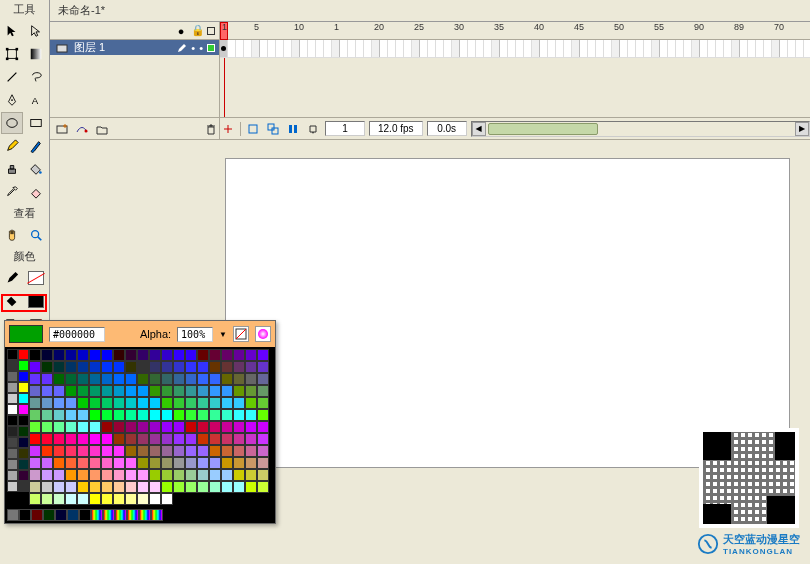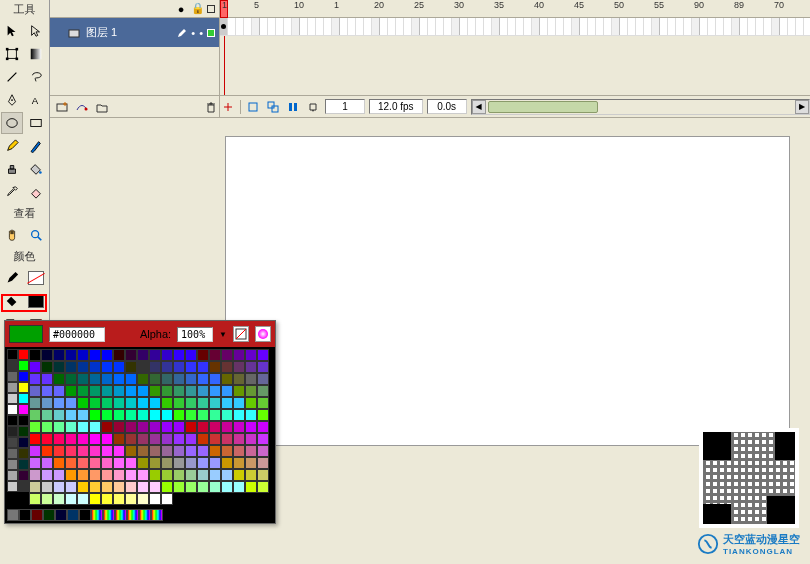--- a/index.html
+++ b/index.html
@@ -20,21 +20,21 @@
 .doc-tab { background: #ece9d8; border-bottom: 1px solid #999; padding: 3px 8px; color: #333; }
 .doc-toolbar { background: #ece9d8; border-bottom: 1px solid #aca899; padding: 4px; display: flex; align-items: center; gap: 6px; }
 .doc-toolbar button { padding: 3px 10px; background: #f4f3ee; border: 1px solid #aca899; border-radius: 3px; cursor: pointer; }
 .scene-label { display: flex; align-items: center; gap: 4px; margin-left: 8px; }
 
 
 .timeline { display: flex; background: #ece9d8; border-bottom: 1px solid #aca899; height: 118px; }
 .layer-panel { width: 170px; border-right: 1px solid #aca899; display: flex; flex-direction: column; }
 .layer-header { height: 18px; background: #ece9d8; border-bottom: 1px solid #aca899; display: flex; justify-content: flex-end; align-items: center; gap: 4px; padding-right: 4px; }
 .layer-header span { width: 12px; text-align: center; }
-.layer-row { height: 29px; background: #4b6999; color: white; display: flex; align-items: center; padding-left: 18px; gap: 6px; }
+.layer-row { height: 15px; background: #4b6999; color: white; display: flex; align-items: center; padding-left: 6px; gap: 6px; }
 .layer-row .layer-icons { margin-left: auto; display: flex; gap: 4px; padding-right: 4px; align-items: center; }
 .layer-footer { margin-top: auto; height: 22px; border-top: 1px solid #aca899; display: flex; align-items: center; gap: 4px; padding-left: 4px; }
 .layer-footer span { width: 16px; height: 16px; display: inline-flex; align-items: center; justify-content: center; cursor: pointer; }
 
 .frames-area { flex: 1; display: flex; flex-direction: column; position: relative; overflow: hidden; }
 .ruler { height: 18px; background: #ece9d8; border-bottom: 1px solid #aca899; display: flex; position: relative; }
 .ruler-mark { position: absolute; top: 0; font-size: 9px; color: #333; }
 .playhead { position: absolute; top: 0; width: 8px; background: #ff6666; height: 18px; border: 1px solid #c00; }
 .playhead-line { position: absolute; width: 1px; background: #c00; top: 18px; bottom: 22px; }
 
@@ -50,21 +50,21 @@
 .hscroll { flex: 1; height: 16px; background: #ece9d8; border: 1px inset #ccc; display: flex; align-items: center; }
 .hscroll-thumb { width: 110px; height: 12px; background: #c5d8a8; border: 1px solid #8a9b6a; border-radius: 2px; margin-left: 2px; }
 .hscroll-arrow { width: 14px; height: 14px; background: #ddd; border: 1px solid #999; display: flex; align-items: center; justify-content: center; font-size: 8px; }
 
 
 .canvas-wrap { background: #ece9d8; height: calc(100% - 165px); position: relative; }
 .canvas { position: absolute; left: 175px; top: 18px; width: 565px; height: 310px; background: white; border: 1px solid #999; }
 
 
 .color-popup { position: absolute; left: 4px; top: 320px; width: 272px; background: #ece9d8; border: 1px solid #666; box-shadow: 2px 2px 4px rgba(0,0,0,0.3); z-index: 10; }
-.color-popup-header { display: flex; align-items: center; gap: 6px; padding: 4px; background: #b91c1c; }
+.color-popup-header { display: flex; align-items: center; gap: 6px; padding: 4px; background: #fdba74; }
 .cur-color { width: 34px; height: 18px; background: #00a000; border: 1px solid #333; }
 .hex-field { width: 56px; border: 1px inset #ccc; padding: 1px 3px; font-family: monospace; font-size: 10px; }
 .small-icon { width: 16px; height: 16px; border: 1px solid #999; background: white; display: flex; align-items: center; justify-content: center; cursor: pointer; }
 .color-grid-wrap { padding: 2px; background: black; }
 .color-grid { display: flex; }
 .gray-col { display: flex; flex-direction: column; }
 .gray-col div { width: 11px; height: 11px; border: 1px solid #333; }
 .main-grid-wrap { display: flex; flex-wrap: wrap; width: 252px; }
 .main-grid-wrap div { width: 12px; height: 12px; border: 1px solid #333; box-sizing: border-box; }
 .bright-col { display: flex; flex-direction: column; }
@@ -245,20 +245,21 @@
         <svg viewBox="0 0 16 16">
           <path d="M4 4h5M9 4l-2-2M9 4l-2 2 M12 12H7M7 12l2-2M7 12l2 2" stroke="#000" fill="none"></path>
         </svg>
       </div>
   </div>
 </div>
 
 <div class="red-highlight" style="left:1px;top:294px;width:46px;height:18px;"></div>
 
 <div class="doc-area">
+  <div class="doc-tab">未命名-1*</div>
 
   <div class="timeline">
     <div class="layer-panel">
       <div class="layer-header">
         <span>●</span>
         <span>🔒</span>
         <span style="border:1px solid #333;width:8px;height:8px;"></span>
       </div>
       <div class="layer-row">
         <svg width="12" height="12">

